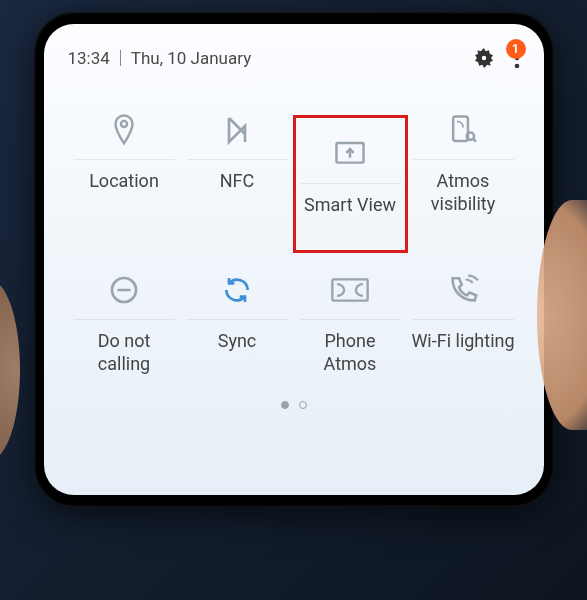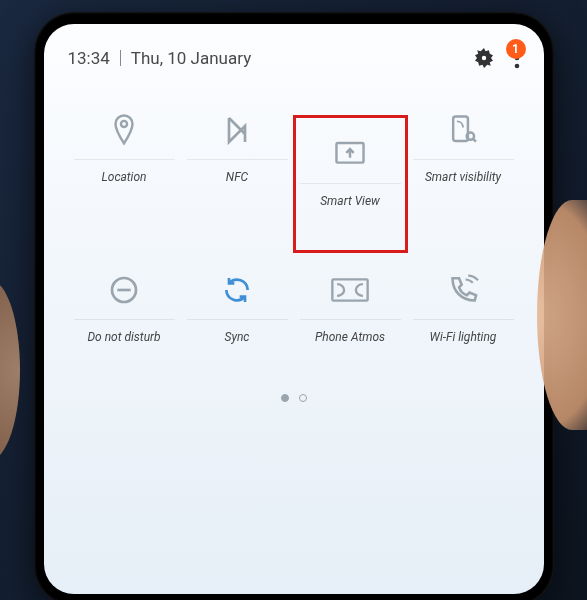--- a/index.html
+++ b/index.html
@@ -10,21 +10,21 @@
       font-family: -apple-system, "Segoe UI", Roboto, sans-serif;
       overflow: hidden;
     }
     .phone {
       width: 520px; margin-top: 12px;
       background: #000; border-radius: 40px; padding: 12px 10px;
       box-shadow: 0 8px 36px rgba(0,0,0,.6), inset 0 0 3px rgba(255,255,255,.2);
     }
     .screen {
       background: linear-gradient(180deg, #fcfdff 0%, #eef4fa 60%, #e6eff7 100%);
-      border-radius: 30px; height: 570px; padding: 22px 24px 12px;
+      border-radius: 30px; height: 471px; padding: 22px 24px 12px;
       position: relative; overflow: hidden;
     }
     .statusbar {
       display: flex; align-items: center; justify-content: space-between;
       color: #4a4a4a; font-size: 17px; font-weight: 400; margin-bottom: 22px;
     }
     .status-left { display: flex; align-items: center; gap: 10px; }
     .divider { width: 1px; height: 16px; background: #888; }
     .status-right { display: flex; align-items: center; gap: 18px; position: relative; }
     .gear svg, .menu-dots svg { display: block; }
@@ -45,23 +45,22 @@
     }
     .tile-icon {
       width: 100%; height: 48px; display: flex; align-items: center; justify-content: center;
       margin-bottom: 16px; position: relative;
     }
     .tile-icon::after {
       content: ""; position: absolute; bottom: -6px; left: 2px; right: 2px;
       height: 1px; background: rgba(0,0,0,.07);
     }
     .tile-label {
-      font-size: 12px; color: #454545; text-align: center; line-height: 1.25;
+      font-size: 18px; color: #454545; text-align: center; line-height: 1.25;
       min-height: 38px;
-      font-style: italic;
     }
     .highlighted { outline: 3px solid #d81b1b; outline-offset: -2px; margin-top: 24px; }
     .pager {
       display: flex; justify-content: center; gap: 10px; margin-top: 6px;
     }
     .dot { width: 8px; height: 8px; border-radius: 50%; border: 1.5px solid #9aa4ad; }
     .dot.filled { background: #9aa4ad; }
     
     .thumb {
       position: absolute; right: -20px; top: 200px; width: 70px; height: 230px;
@@ -136,30 +135,30 @@
         </div>
         <div class="tile">
           <div class="tile-icon">
             <svg width="32" height="32" viewBox="0 0 26 26" fill="none" stroke="#9aa4ad" stroke-width="2">
               <rect x="5" y="2" width="12" height="20" rx="2"></rect>
               <circle cx="19" cy="18" r="3"></circle>
               <path d="M21.5 20.5l2 2"></path>
               <path d="M8 6c3 0 5 2 5 5" stroke-width="1.5"></path>
             </svg>
           </div>
-          <div class="tile-label">Smart visibility</div>
+          <div class="tile-label">Atmos visibility</div>
         </div>
         <div class="tile">
           <div class="tile-icon">
             <svg width="32" height="32" viewBox="0 0 24 24" fill="none" stroke="#9aa4ad" stroke-width="2">
               <circle cx="12" cy="12" r="9"></circle>
               <path d="M7 12h10"></path>
             </svg>
           </div>
-          <div class="tile-label">Do not disturb</div>
+          <div class="tile-label">Do not calling</div>
         </div>
         <div class="tile">
           <div class="tile-icon">
             <svg width="32" height="32" viewBox="0 0 24 24" fill="none" stroke="#3f8fd6" stroke-width="2">
               <path d="M20 12a8 8 0 0 0-14-5"></path>
               <path d="M4 12a8 8 0 0 0 14 5"></path>
               <path d="M6 3v4h4M18 21v-4h-4"></path>
             </svg>
           </div>
           <div class="tile-label">Sync</div>

